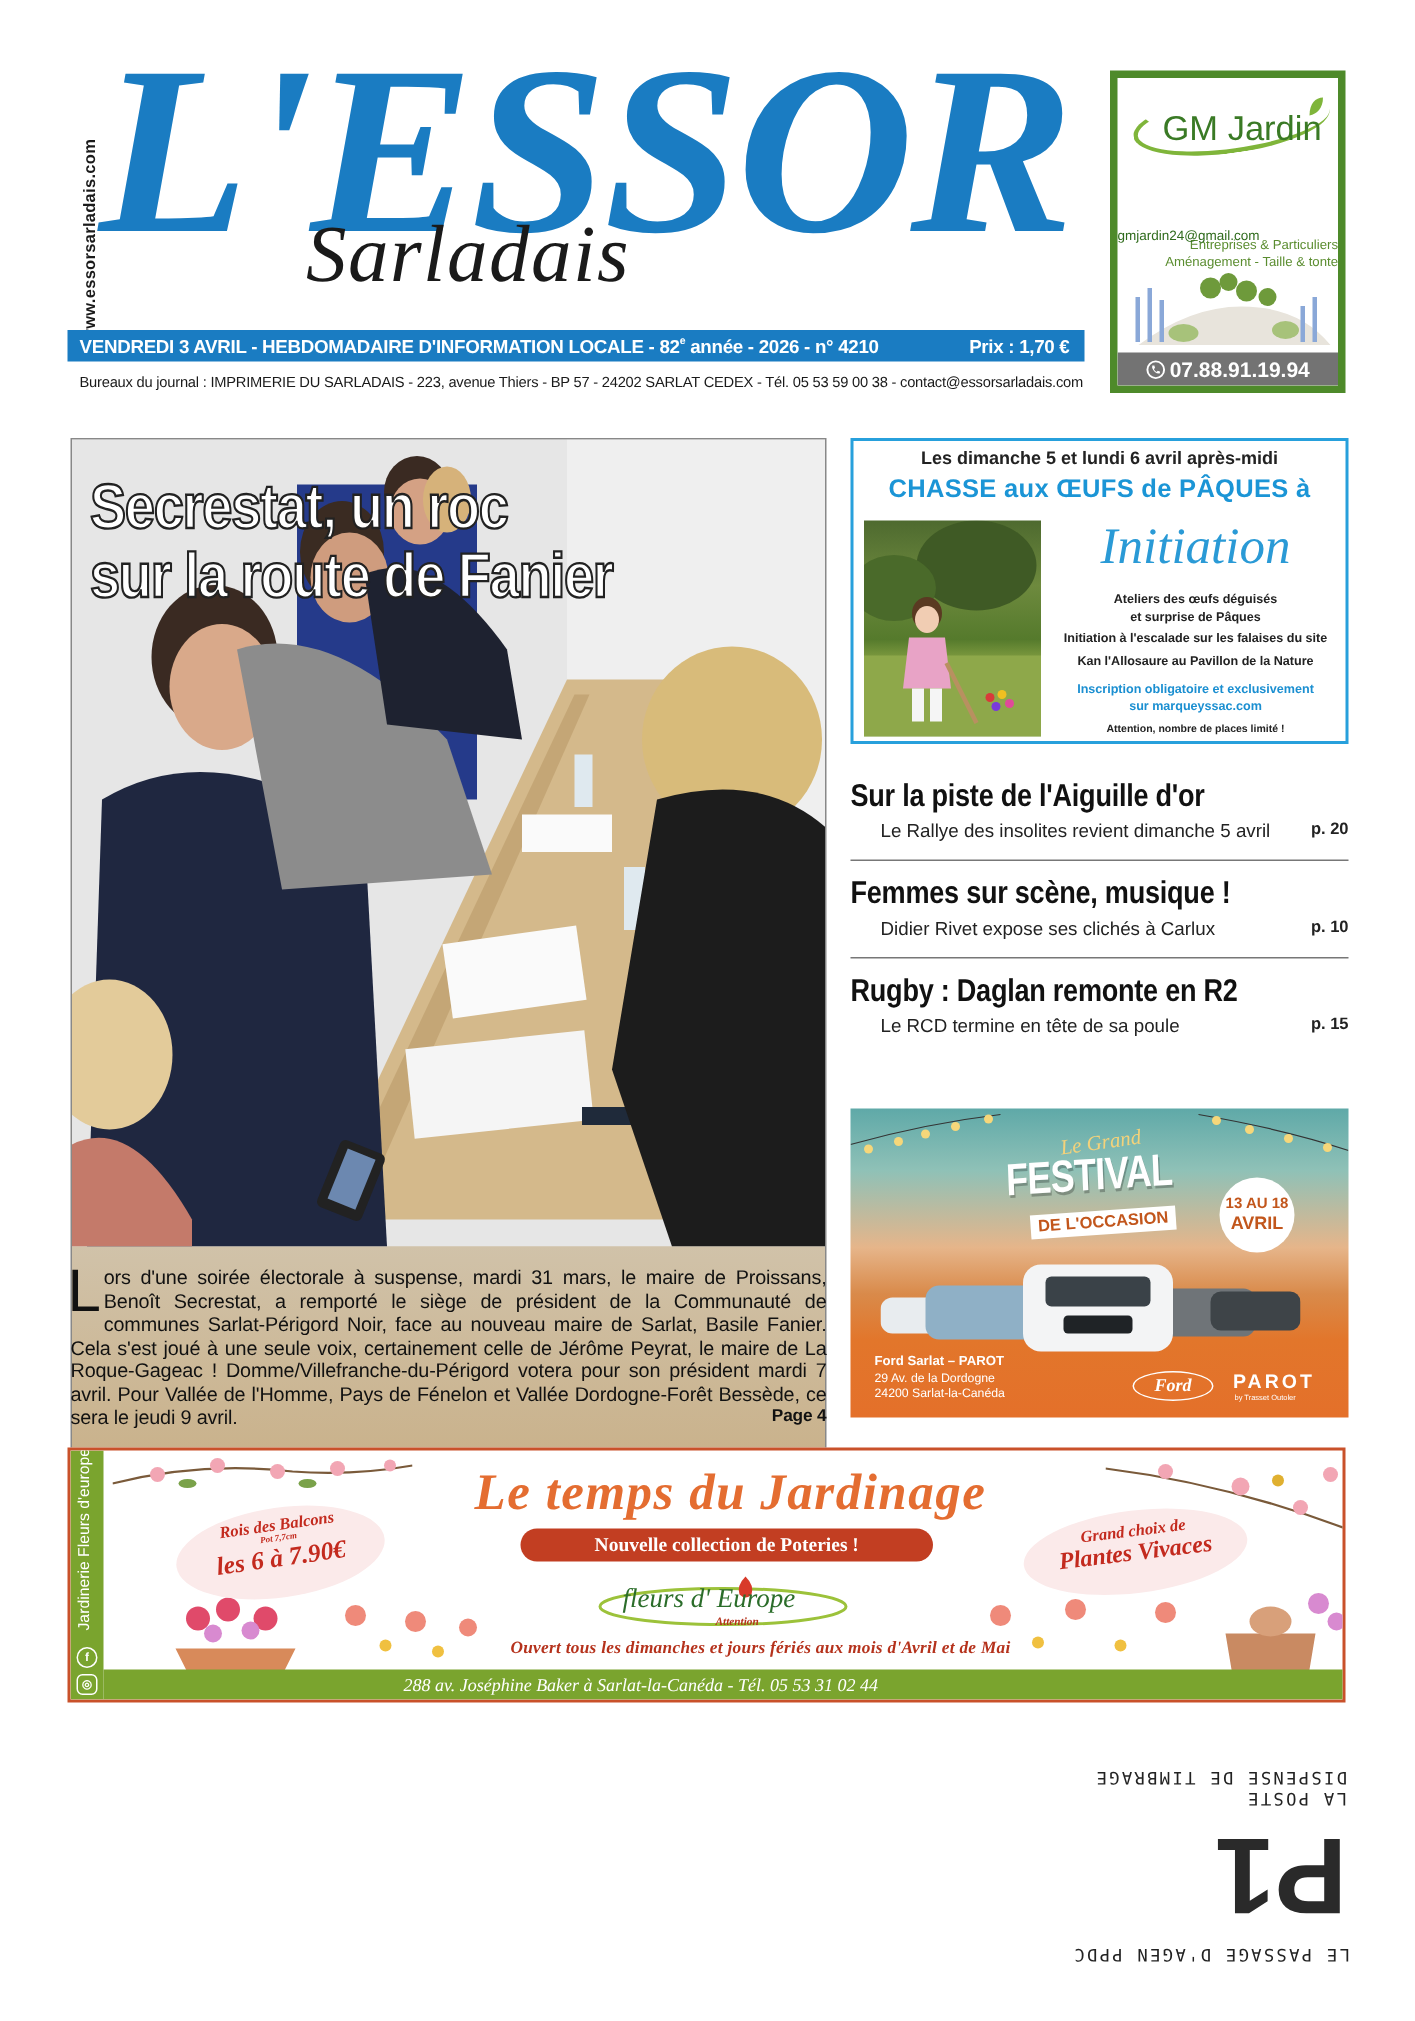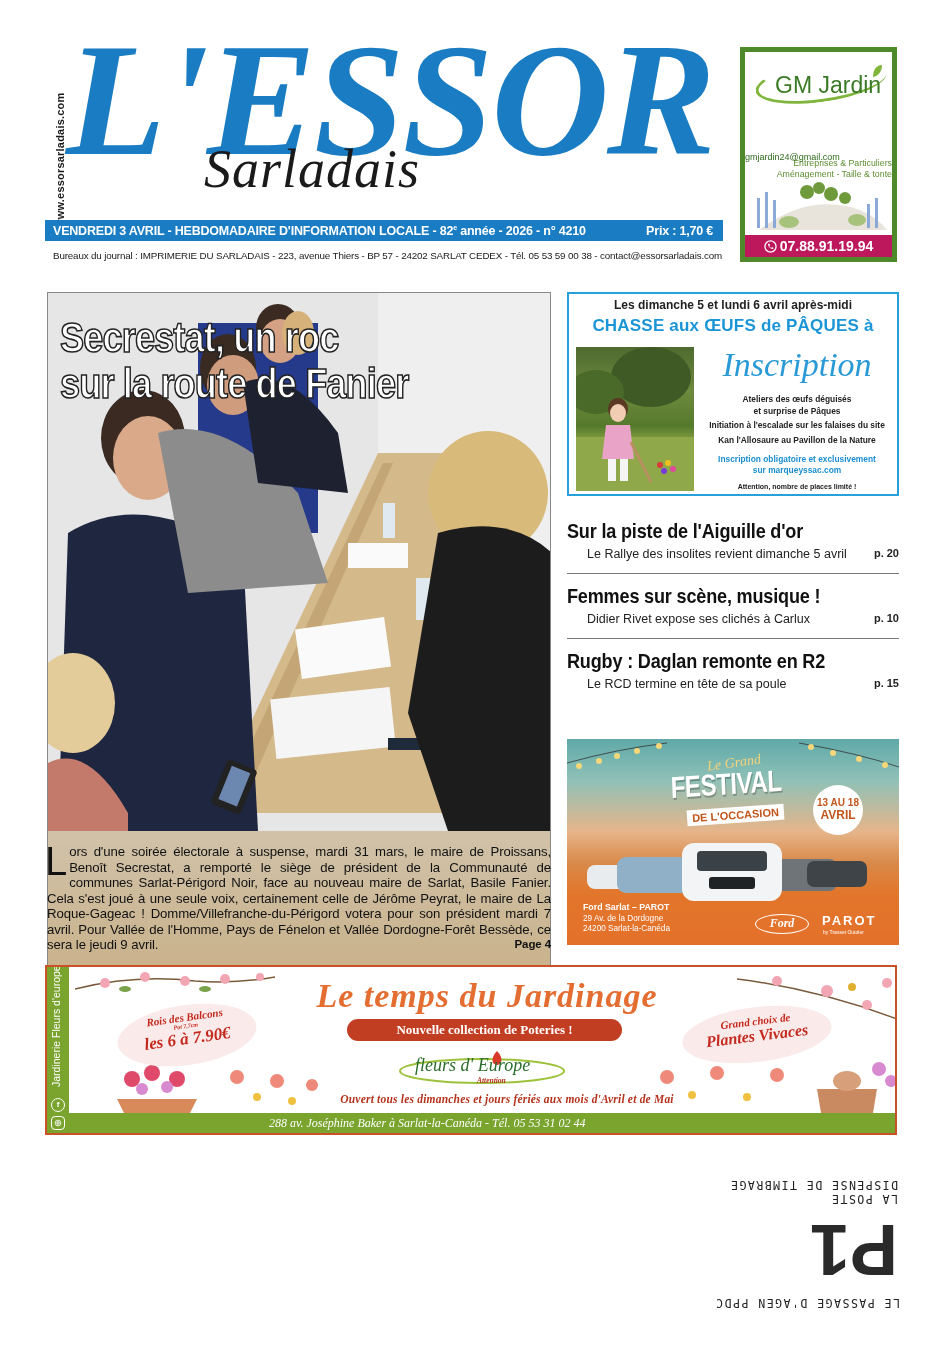--- a/index.html
+++ b/index.html
@@ -42,21 +42,21 @@
     position: absolute; left: 740px; top: 47px; width: 157px; height: 215px;
     border: 5px solid #4e8a2a; background: #ffffff; overflow: hidden;
   }
   .gm-logo { position: absolute; left: 8px; top: 8px; width: 135px; height: 48px; }
   .gm-arc { position: absolute; left: 2px; top: 2px; width: 132px; height: 40px; border: 3px solid #7fb53a; border-right: none; border-top-color: transparent; border-radius: 50%; transform: rotate(-8deg); }
   .gm-name { position: absolute; left: 22px; top: 12px; font-size: 23px; color: #3a7a25; letter-spacing: 0px; }
   .gm-lines { position: absolute; left: 0; top: 70px; width: 100%; text-align: right; font-size: 8.8px; color: #5b8d30; line-height: 11px; margin-top: 36px; }
   .gm-email { position: absolute; left: 0; top: 100px; width: 100%; text-align: left; font-size: 9px; font-weight: normal; color: #2f6b1c; }
   .gm-scene { position: absolute; left: 4px; top: 118px; width: 140px; height: 62px; }
   .gm-phone {
-    position: absolute; left: 0; bottom: 0; width: 100%; height: 22px; background: #be185d; color: #ffffff;
+    position: absolute; left: 0; bottom: 0; width: 100%; height: 22px; background: #737373; color: #ffffff;
     font-weight: bold; font-size: 14px; display: flex; align-items: center; justify-content: center; gap: 3px;
   }
 
   
   .lead-photo {
     position: absolute; left: 47px; top: 292px; width: 504px; height: 686px;
     border: 1px solid #888; overflow: hidden;
     background: linear-gradient(180deg, #e8e8e8 0%, #dcdcdc 30%, #d7d1c4 60%, #c9b18a 100%);
   }
   .lead-headline {
@@ -264,21 +264,21 @@
       <path d="M30 78 L54 78 L58 112 L26 112 Z" fill="#e8a3c6"></path>
       <rect x="32" y="112" width="8" height="22" fill="#f5f5f5"></rect>
       <rect x="44" y="112" width="8" height="22" fill="#f5f5f5"></rect>
       <line x1="55" y1="95" x2="75" y2="135" stroke="#b89060" stroke-width="3"></line>
       <circle cx="84" cy="118" r="3" fill="#d93a3a"></circle>
         <circle cx="92" cy="116" r="3" fill="#f0c020"></circle>
         <circle cx="88" cy="124" r="3" fill="#7a3ad9"></circle>
         <circle cx="97" cy="122" r="3" fill="#e04a9a"></circle>
     </svg>
   </div>
-  <div class="marq-script">Inscription</div>
+  <div class="marq-script">Initiation</div>
   <div class="marq-info">
     <div>Ateliers des œufs déguisés</div>
     <div>et surprise de Pâques</div>
     <div style="margin-top:3px">Initiation à l'escalade sur les falaises du site</div>
     <div style="margin-top:3px">Kan l'Allosaure au Pavillon de la Nature</div>
   </div>
   <div class="marq-reg">
     <div>Inscription obligatoire et exclusivement</div>
     <div>sur marqueyssac.com</div>
   </div>

